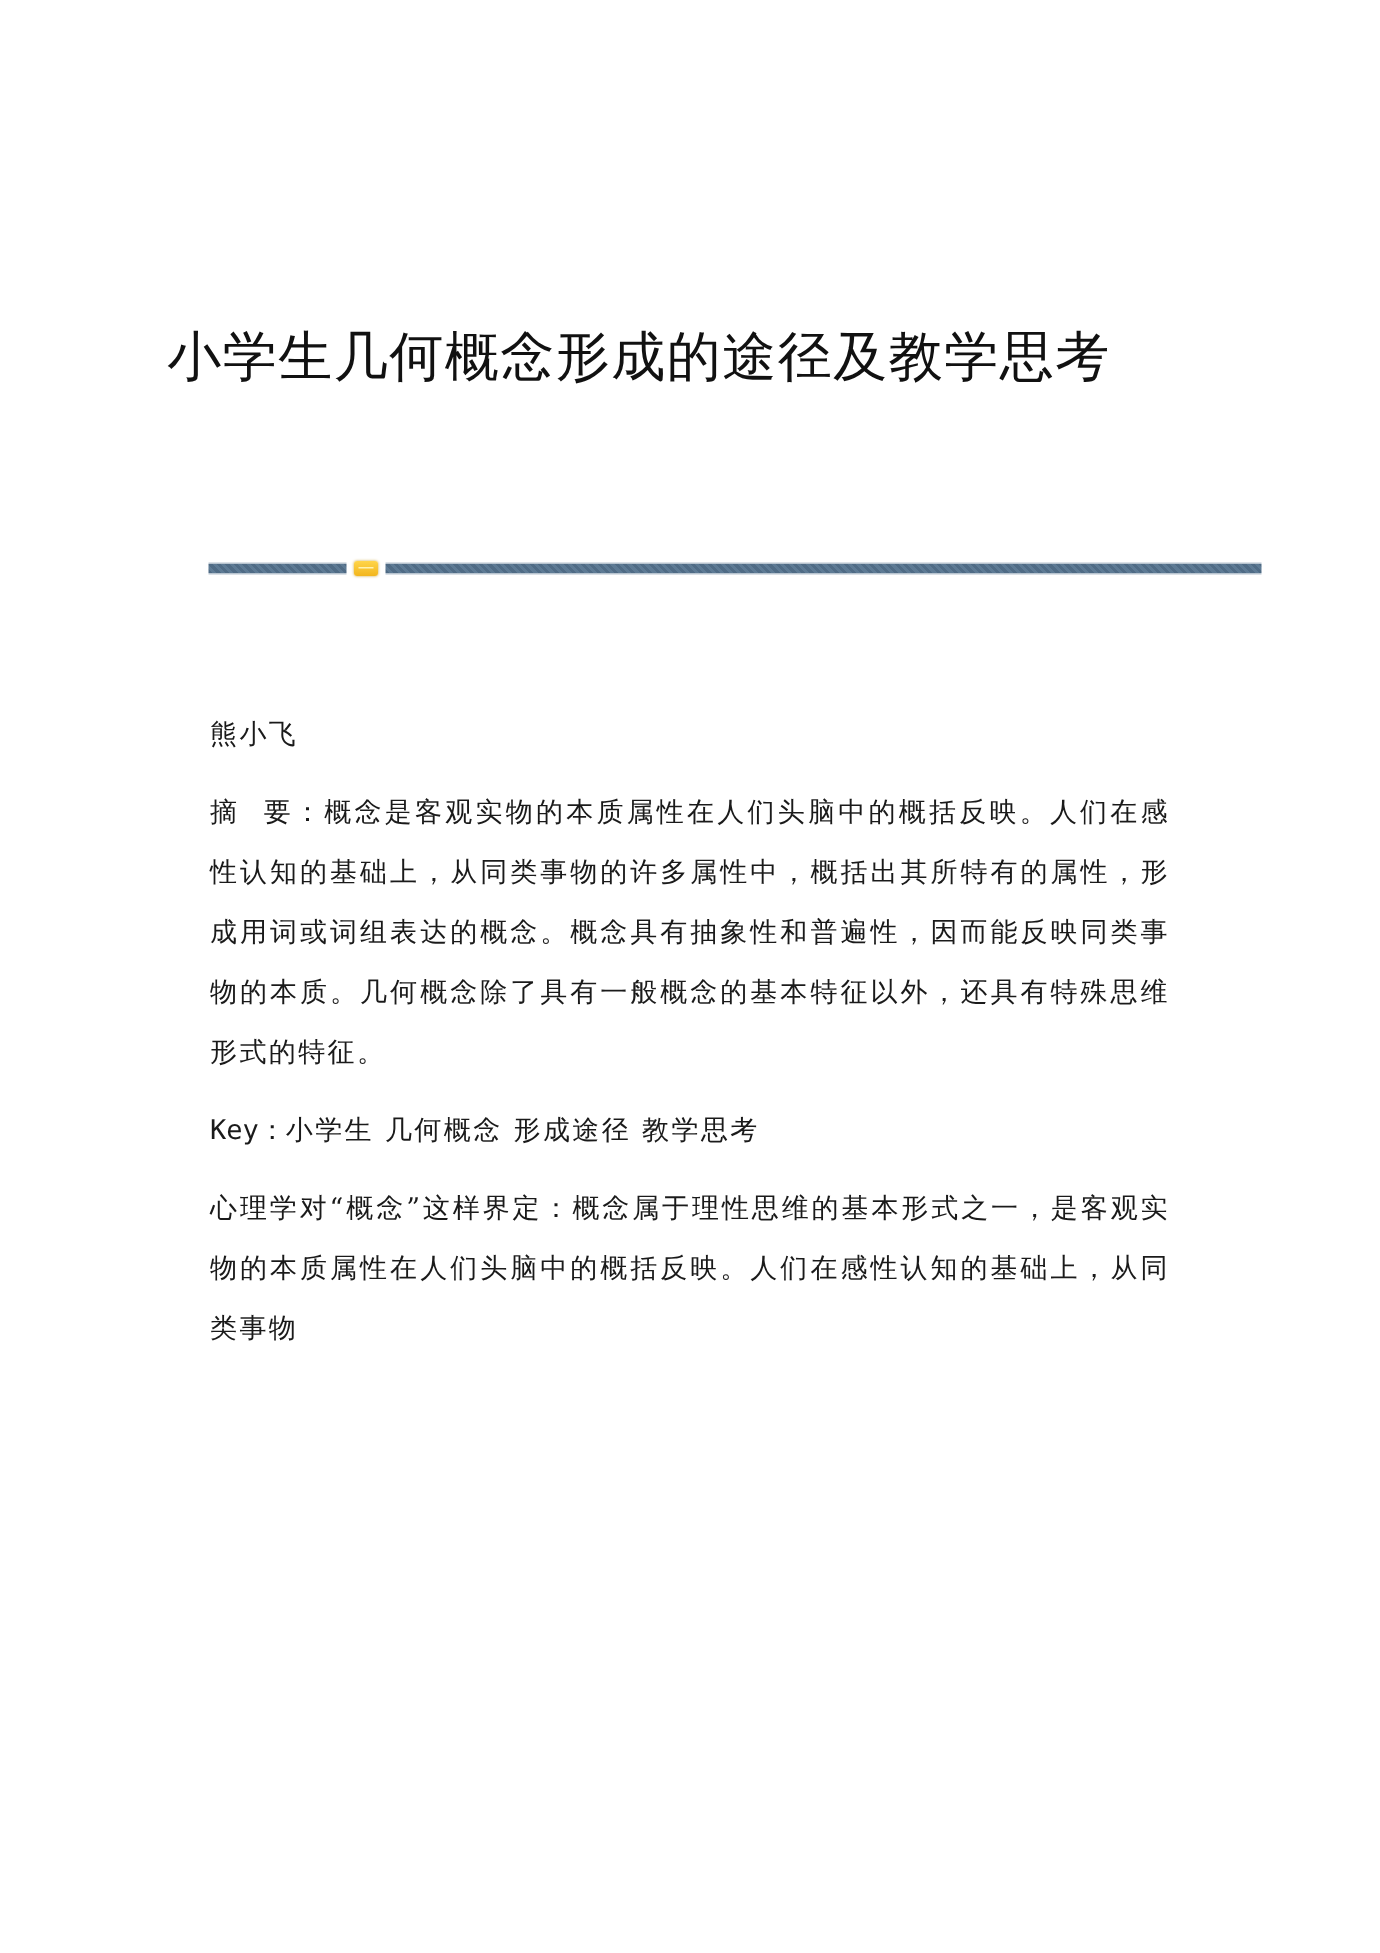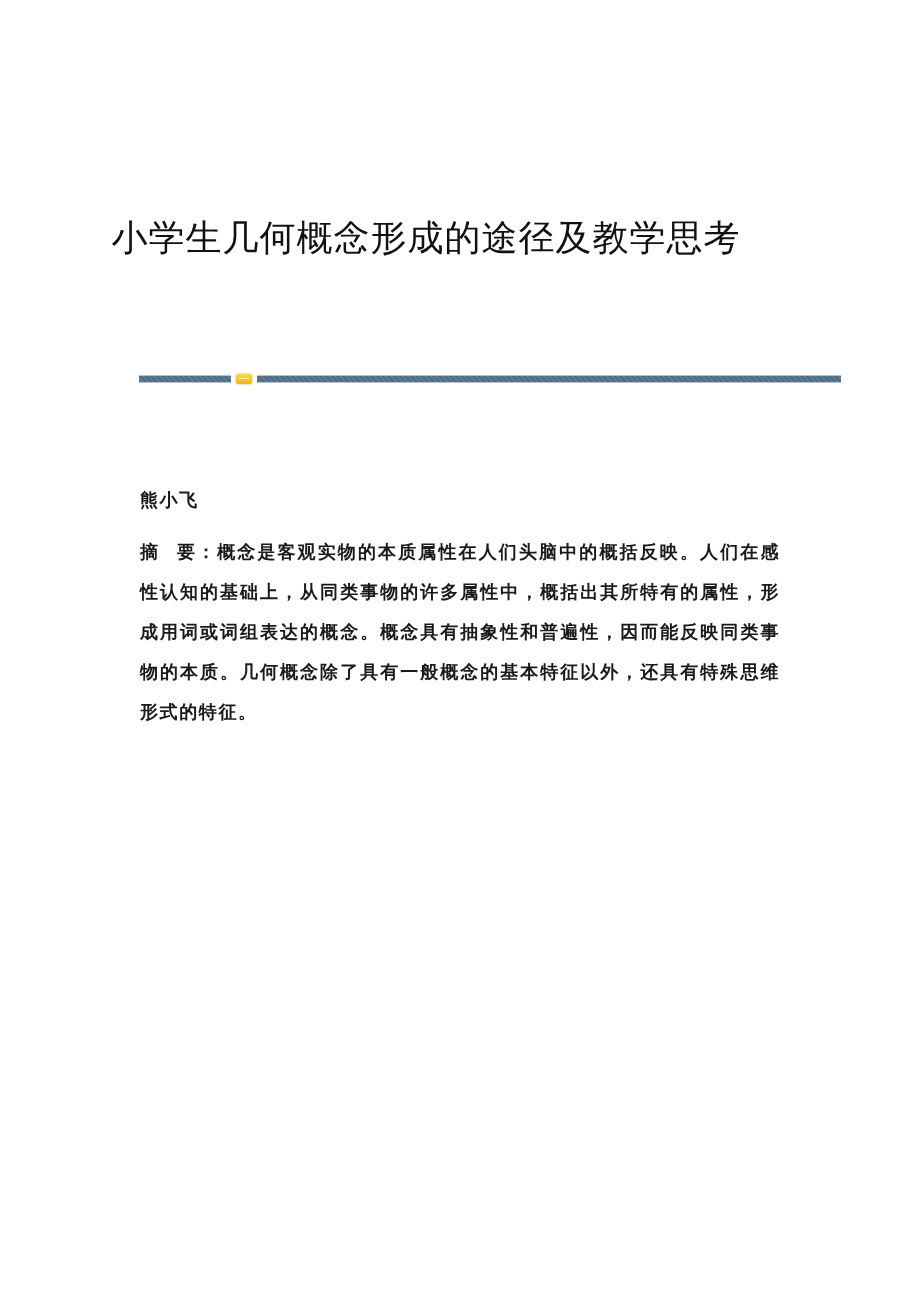--- a/index.html
+++ b/index.html
@@ -11,32 +11,34 @@
   .divider { position: absolute; left: 139px; top: 374px; width: 702px; height: 10px; }
   .bar { position: absolute; top: 1px; height: 8px;
          background: repeating-linear-gradient(45deg, #4f6b85 0 2px, #5d7a94 2px 4px);
          border-top: 1px solid #b8c4cf; border-bottom: 1px solid #b8c4cf; box-sizing: border-box; }
   .bar.left { left: 0; width: 92px; }
   .bar.right { left: 118px; width: 584px; }
   .ornament { position: absolute; left: 97px; top: 0; width: 16px; height: 10px;
               background: linear-gradient(#ffd54a, #f2b51c); border-radius: 2px;
               box-shadow: 0 0 2px #c9a43a; }
   .ornament::after { content: ""; position: absolute; left: 3px; right: 3px; top: 4px; height: 1px; background: #fff3b0; }
-  .content { position: absolute; left: 140px; top: 480px; width: 640px; font-weight: bold; }
+  .content { position: absolute; left: 140px; top: 470px; width: 640px; }
   .p { margin: 0; font-size: 18px; line-height: 40px; letter-spacing: 1.6px; text-align: justify; }
   .author { margin-bottom: 12px; }
   .gap { margin-bottom: 12px; }
 </style>
 </head>
 <body>
 
 <h1 class="title">小学生几何概念形成的途径及教学思考</h1>
 
 <div class="divider">
   <div class="bar left"></div>
   <div class="ornament"></div>
   <div class="bar right"></div>
 </div>
 
 <div class="content">
   <p class="p author">熊小飞</p>
   <p class="p gap"><span style="white-space:pre">摘  要：</span><span>概念是客观实物的本质属性在人们头脑中的概括反映。人们在感性认知的基础上，从同类事物的许多属性中，概括出其所特有的属性，形成用词或词组表达的概念。概念具有抽象性和普遍性，因而能反映同类事物的本质。几何概念除了具有一般概念的基本特征以外，还具有特殊思维形式的特征。</span></p>
+  <p class="p gap"><span style="font-family:'DejaVu Sans Mono','Liberation Mono',monospace;letter-spacing:0">Key：</span><span style="white-space:pre">小学生 几何概念 形成途径 教学思考</span></p>
+  <p class="p">心理学对“概念”这样界定：概念属于理性思维的基本形式之一，是客观实物的本质属性在人们头脑中的概括反映。人们在感性认知的基础上，从同类事物</p>
 </div>
 
 </body></html>

